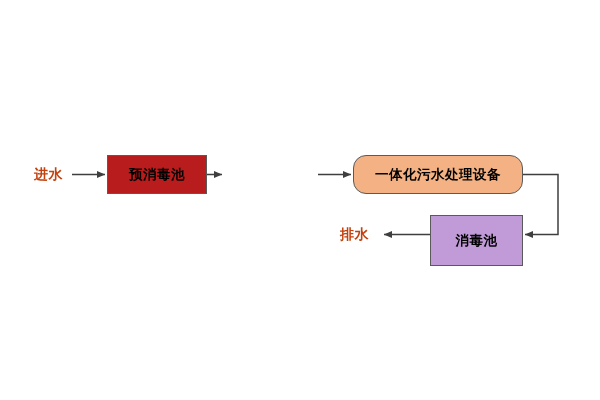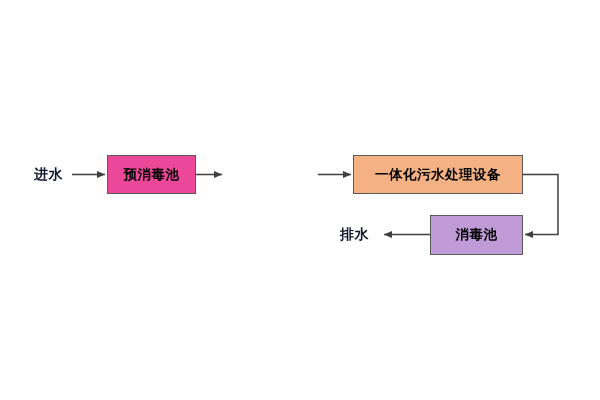--- a/index.html
+++ b/index.html
@@ -23,38 +23,39 @@
     align-items: center;
     justify-content: center;
     color: #000000;
     font-weight: bold;
     font-size: 13.5px;
     letter-spacing: 0.5px;
     line-height: 1;
     white-space: nowrap;
   }
   #node-pre-disinfection {
-    left: 107px; top: 155px; width: 89px; height: 39px;
-    background: #ec4899;
+    left: 107px; top: 155px; width: 100px; height: 39px;
+    background: #b91c1c;
   }
   #node-septic-tank {
     left: 224px; top: 155px; width: 94px; height: 39px;
     background: #9cc3e5;
   }
   #node-integrated-equipment {
     left: 353px; top: 155px; width: 170px; height: 39px;
     background: #f4b183;
+    border-radius: 13px;
   }
   #node-disinfection-tank {
-    left: 430px; top: 215px; width: 93px; height: 40px;
+    left: 430px; top: 215px; width: 93px; height: 51px;
     background: #c09bd8;
   }
   .edge-label {
     position: absolute;
-    color: #0f172a;
+    color: #c2410c;
     font-weight: bold;
     font-size: 14px;
     letter-spacing: 0.5px;
     line-height: 1;
     white-space: nowrap;
   }
   #label-influent { left: 34px; top: 167px; }
   #label-effluent { left: 340px; top: 227px; }
   #connectors {
     position: absolute;

